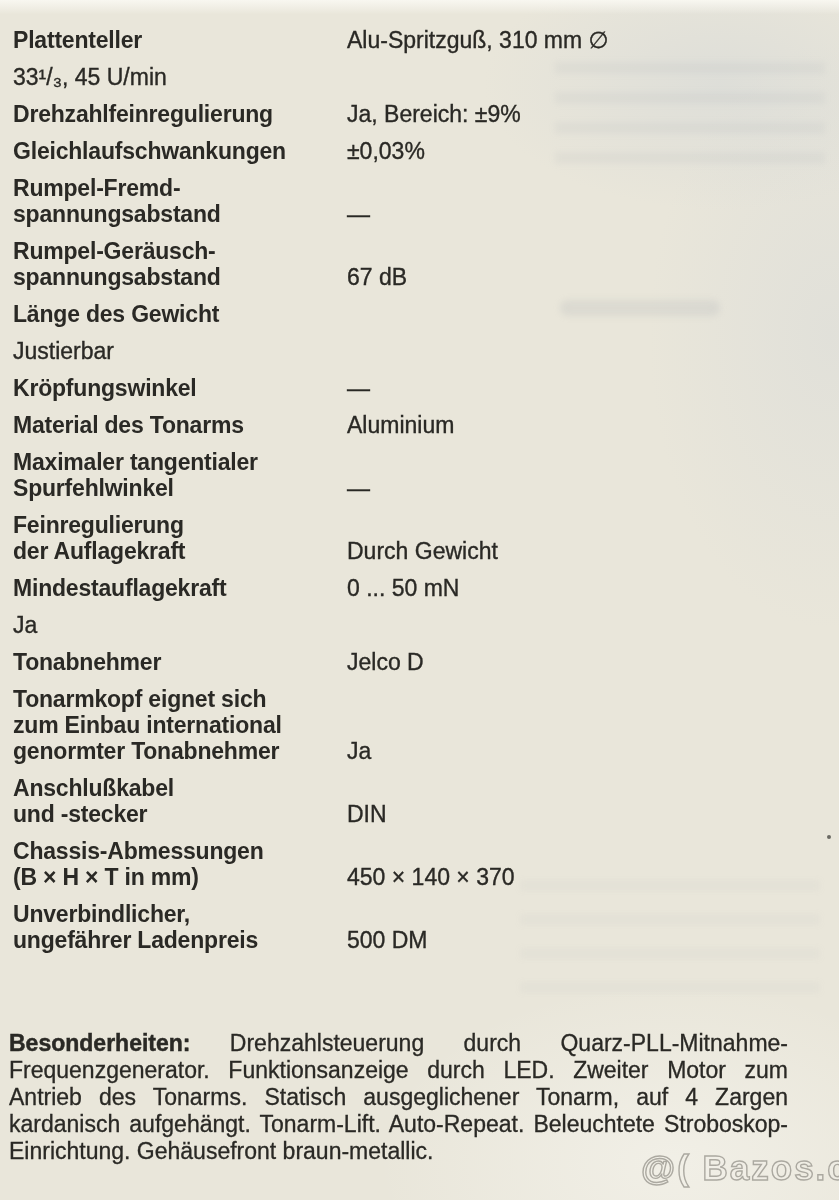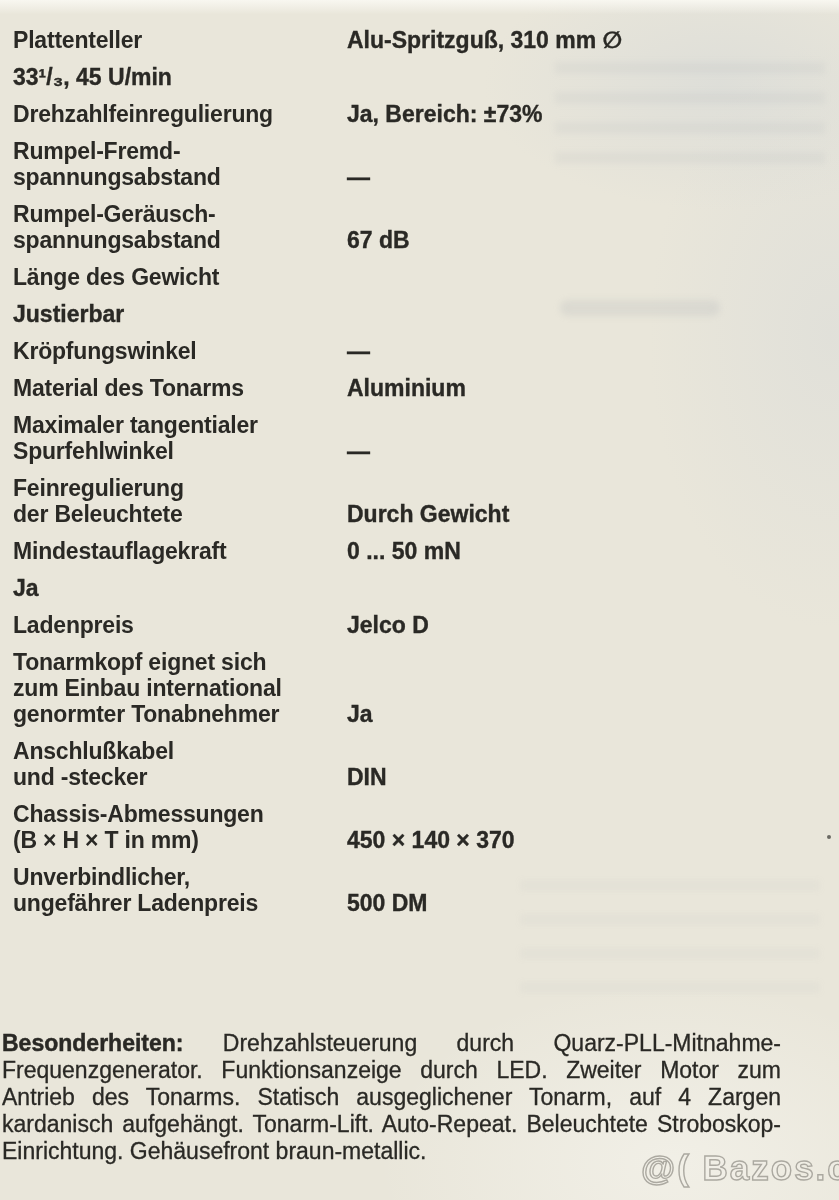--- a/index.html
+++ b/index.html
@@ -64,27 +64,27 @@
     line-height: 26px;
   }
   .label {
     flex: 0 0 334px;
     font-weight: 700;
     white-space: pre-line;
     letter-spacing: -0.2px;
   }
   .value {
     flex: 1 1 auto;
-    font-weight: 700;
+    font-weight: 400;
     -webkit-text-stroke: 0.35px currentColor;
     white-space: pre-line;
   }
   .notes {
     position: absolute;
-    left: 2px; top: 1030px; width: 779px;
+    left: 9px; top: 1030px; width: 779px;
     margin: 0;
     font-size: 23px;
     line-height: 27px;
     text-align: justify;
     -webkit-text-stroke: 0.3px currentColor;
   }
   .notes-heading { font-weight: 700; -webkit-text-stroke: 0.45px currentColor; }
   .watermark {
     position: absolute;
     left: 641px; top: 1148px;
@@ -110,21 +110,25 @@
 
     <div class="row">
       <div class="label">Plattenteller</div>
       <div class="value">Alu-Spritzguß, 310 mm ∅</div>
     </div>
     <div class="row">
       <div class="value">33¹/₃, 45 U/min</div>
     </div>
     <div class="row">
       <div class="label">Drehzahlfeinregulierung</div>
-      <div class="value">Ja, Bereich: ±73%</div>
+      <div class="value">Ja, Bereich: ±9%</div>
+    </div>
+    <div class="row">
+      <div class="label">Gleichlaufschwankungen</div>
+      <div class="value">±0,03%</div>
     </div>
     <div class="row">
       <div class="label">Rumpel-Fremd-
 spannungsabstand</div>
       <div class="value">—</div>
     </div>
     <div class="row">
       <div class="label">Rumpel-Geräusch-
 spannungsabstand</div>
       <div class="value">67 dB</div>
@@ -143,32 +147,32 @@
       <div class="label">Material des Tonarms</div>
       <div class="value">Aluminium</div>
     </div>
     <div class="row">
       <div class="label">Maximaler tangentialer
 Spurfehlwinkel</div>
       <div class="value">—</div>
     </div>
     <div class="row">
       <div class="label">Feinregulierung
-der Beleuchtete</div>
+der Auflagekraft</div>
       <div class="value">Durch Gewicht</div>
     </div>
     <div class="row">
       <div class="label">Mindestauflagekraft</div>
       <div class="value">0 ... 50 mN</div>
     </div>
     <div class="row">
       <div class="value">Ja</div>
     </div>
     <div class="row">
-      <div class="label">Ladenpreis</div>
+      <div class="label">Tonabnehmer</div>
       <div class="value">Jelco D</div>
     </div>
     <div class="row">
       <div class="label">Tonarmkopf eignet sich
 zum Einbau international
 genormter Tonabnehmer</div>
       <div class="value">Ja</div>
     </div>
     <div class="row">
       <div class="label">Anschlußkabel

